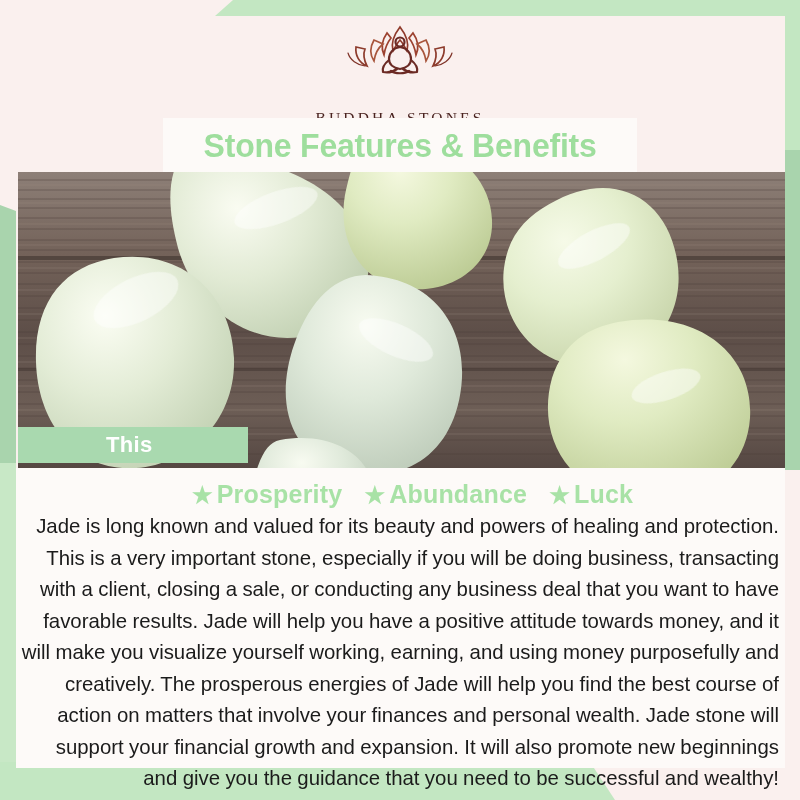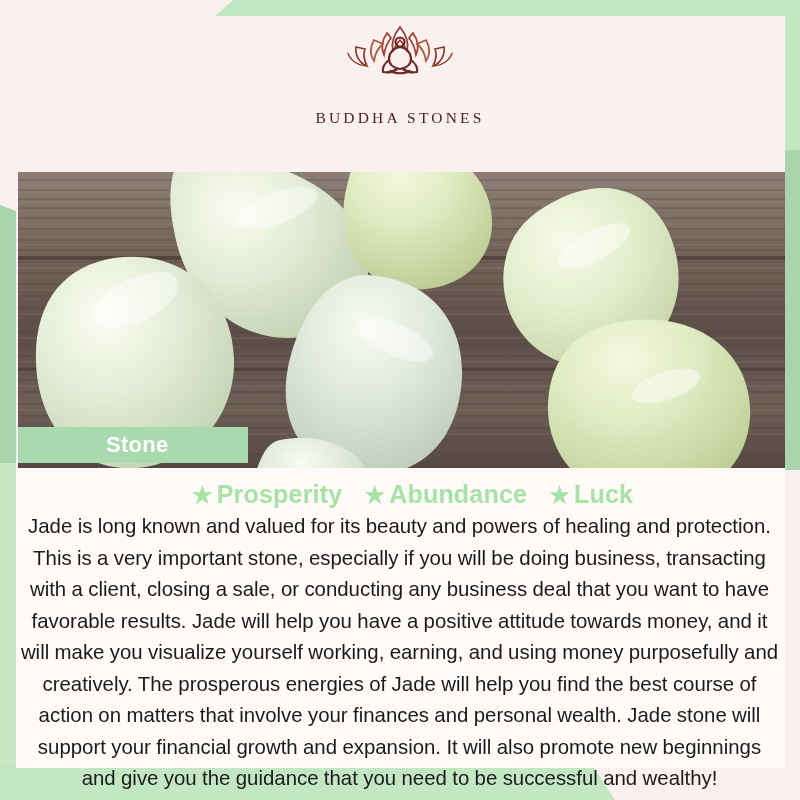--- a/index.html
+++ b/index.html
@@ -101,21 +101,21 @@
     white-space:nowrap;letter-spacing:0.2px;padding-left:24px;
   }
   #benefits .bstar{color:#a8e2a6;font-size:23px;margin-right:4px;}
   #benefits .bitem{margin-right:22px;}
   #benefits .bitem:last-child{margin-right:0;}
 
   #description{
     padding:2px 6px 0 4px;
     font-family:"Liberation Sans Narrow","Liberation Sans", sans-serif;
     font-size:20.4px;line-height:31.5px;color:#1b1b1b;
-    text-align:center;
+    text-align:right;
     word-spacing:-0.3px;
   }
 </style>
 </head>
 <body>
 
 <div id="page">
 
   <div class="deco" id="deco-top-band"></div>
   <div class="deco" id="deco-right-col"></div>
@@ -152,20 +152,23 @@
           <path d="M118 50 C104 52 96 62 96 74 C96 84 104 92 118 94 C132 92 140 84 140 74 C140 62 132 52 118 50Z"></path>
           <path d="M96 76 C86 84 82 92 84 100 C94 102 104 100 112 94"></path>
           <path d="M140 76 C150 84 154 92 152 100 C142 102 132 100 124 94"></path>
           <path d="M100 98 C108 104 128 104 136 98"></path>
         </g>
       </svg>
     </span>
     <div id="logo-wordmark">BUDDHA STONES</div>
   </div>
 
+  <div id="title-banner">
+    <span id="title-text">Stone Features &amp; Benefits</span>
+  </div>
 
   <div id="photo">
     <svg viewBox="0 0 767 296" preserveAspectRatio="none" xmlns="http://www.w3.org/2000/svg" aria-hidden="true">
       <defs>
         <linearGradient id="wg" x1="0" y1="0" x2="0" y2="1">
           <stop offset="0%" stop-color="#8d7f77"></stop>
           <stop offset="28%" stop-color="#736259"></stop>
           <stop offset="55%" stop-color="#5d4e48"></stop>
           <stop offset="80%" stop-color="#6d5e56"></stop>
           <stop offset="100%" stop-color="#554742"></stop>
@@ -233,21 +236,21 @@
       <g fill="#ffffff" opacity="0.85">
         <circle cx="292" cy="318" r="3"></circle>
           <circle cx="306" cy="326" r="2.2"></circle>
         <circle cx="322" cy="316" r="2.6"></circle>
           <circle cx="270" cy="306" r="2"></circle>
       </g>
     </svg>
   </div>
 
   <div id="stone-chip">
-    <span id="stone-chip-label">Stone</span>
+    <span id="stone-chip-label">This</span>
   </div>
 
   <div id="content">
     <div id="benefits">
       <span class="bitem"><span class="bstar">★</span><span>Prosperity</span></span><span class="bitem"><span class="bstar">★</span><span>Abundance</span></span><span class="bitem"><span class="bstar">★</span><span>Luck</span></span>
     </div>
     <div id="description">Jade is long known and valued for its beauty and powers of healing and protection. This is a very important stone, especially if you will be doing business, transacting with a client, closing a sale, or conducting any business deal that you want to have favorable results. Jade will help you have a positive attitude towards money, and it will make you visualize yourself working, earning, and using money purposefully and creatively. The prosperous energies of Jade will help you find the best course of action on matters that involve your finances and personal wealth. Jade stone will support your financial growth and expansion. It will also promote new beginnings and give you the guidance that you need to be successful and wealthy!</div>
   </div>
 
 </div>

